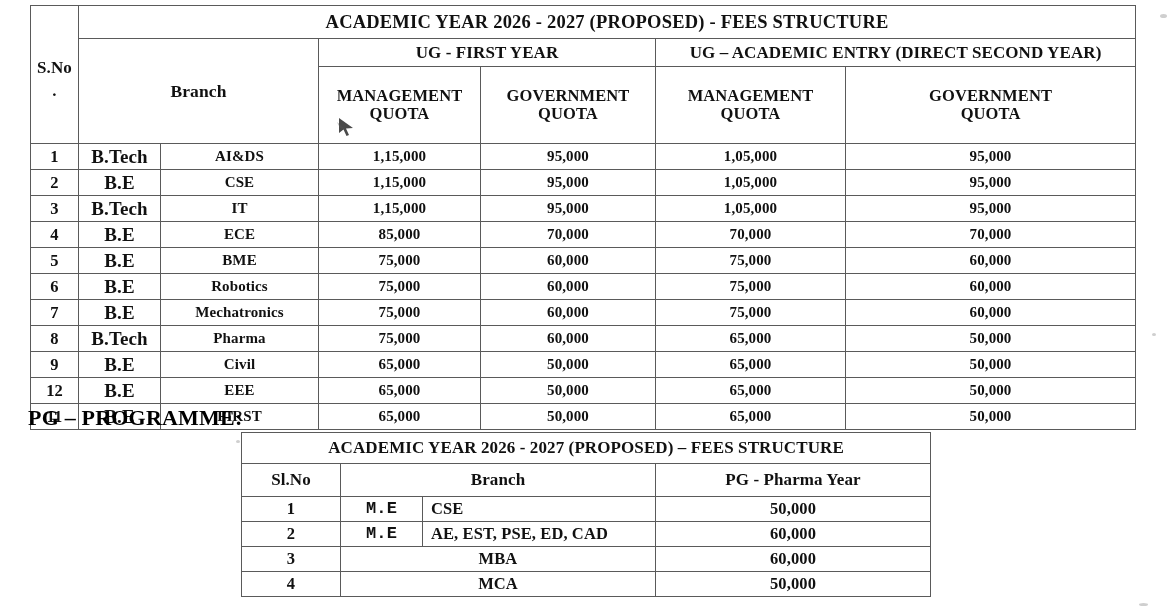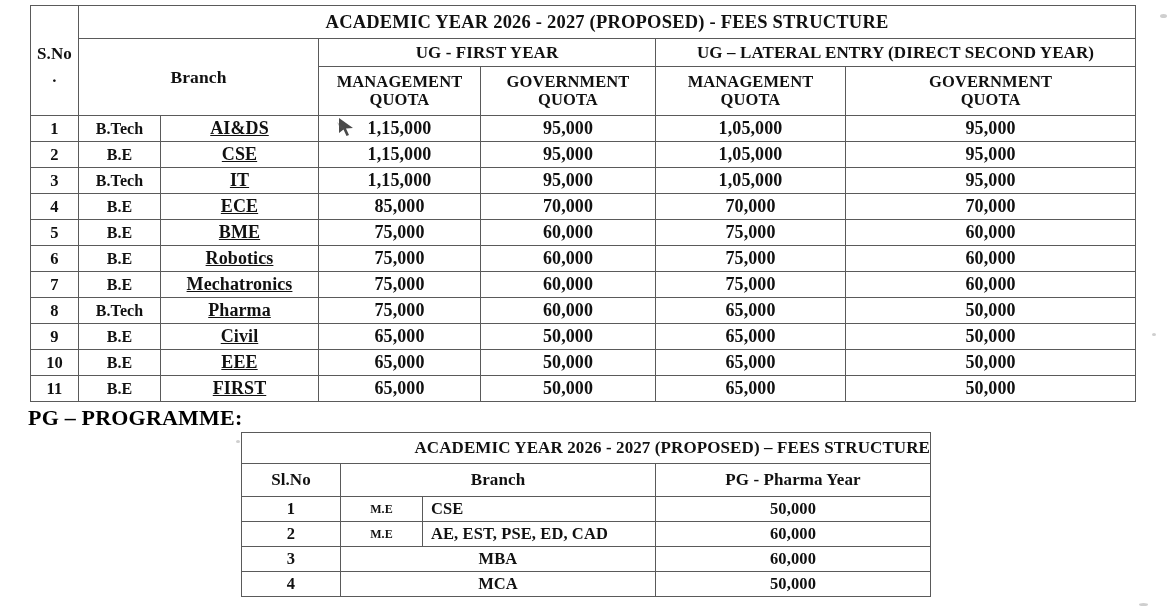--- a/index.html
+++ b/index.html
@@ -63,21 +63,21 @@
   }
   #ug-table .group-cell {
     font-size: 17px;
     height: 27px;
     line-height: 27px;
   }
   #ug-table .sub-cell {
     font-size: 16.5px;
     line-height: 1.12;
     height: 46px;
-    padding: 1px 2px;
+    padding: 15px 2px;
   }
   #ug-table .sno-head {
     font-size: 17px;
     line-height: 1.9;
     width: 48px;
     text-align: center;
   }
   #ug-table .sno-head .dot {
     display: block;
     font-size: 17px;
@@ -85,23 +85,23 @@
   }
   #ug-table .branch-head {
     font-size: 17.5px;
   }
   #ug-table td.data {
     font-size: 17px;
     height: 25px;
     line-height: 25px;
   }
   #ug-table td.data.sno { font-size: 16.5px; }
-  #ug-table td.data.deg { font-size: 16px; }
-  #ug-table td.data.brn { font-size: 18px; text-decoration: underline; }
-  #ug-table td.data.amt { font-size: 18px; text-align: center; }
+  #ug-table td.data.deg { font-size: 19px; }
+  #ug-table td.data.brn { font-size: 15px; }
+  #ug-table td.data.amt { font-size: 15px; text-align: center; }
 
   
   #ug-table col.c-sno  { width: 48px;  }
   #ug-table col.c-deg  { width: 82px;  }
   #ug-table col.c-brn  { width: 158px; }
   #ug-table col.c-mq1  { width: 162px; }
   #ug-table col.c-gq1  { width: 175px; }
   #ug-table col.c-mq2  { width: 190px; }
   #ug-table col.c-gq2  { width: 290px; }
 
@@ -119,35 +119,35 @@
   #pg-table-wrap {
     position: absolute;
     left: 241px;
     top: 432px;
     width: 689px;
   }
   #pg-table .title-cell {
     font-size: 17px;
     height: 30px;
     line-height: 30px;
-    text-align: right;
   }
   #pg-table .head-cell {
     font-size: 17px;
     height: 32px;
     line-height: 32px;
     margin-top: 10px;
   }
   #pg-table td.data {
     font-size: 16.5px;
     height: 24px;
     line-height: 24px;
   }
   #pg-table td.deg-cell {
-    font-size: 12px;
+    font-size: 17px;
+    font-family: Liberation Mono, monospace;
   }
   #pg-table td.spec-cell {
     text-align: left;
     padding-left: 8px;
     font-size: 16.5px;
   }
   #pg-table col.c-slno { width: 99px;  }
   #pg-table col.c-deg  { width: 82px;  }
   #pg-table col.c-brn  { width: 233px; }
   #pg-table col.c-fee  { width: 275px; }
@@ -180,21 +180,21 @@
       <tr>
         <td rowspan="3" class="sno-head">
           <span>S.No</span>
           <span class="dot">.</span>
         </td>
         <td colspan="6" class="title-cell">ACADEMIC YEAR 2026 - 2027 (PROPOSED) -  FEES STRUCTURE</td>
       </tr>
       <tr>
         <td colspan="2" rowspan="2" class="branch-head">Branch</td>
         <td colspan="2" class="group-cell">UG - FIRST YEAR</td>
-        <td colspan="2" class="group-cell">UG – LATERAL ENTRY (DIRECT SECOND YEAR)</td>
+        <td colspan="2" class="group-cell">UG – ACADEMIC ENTRY (DIRECT SECOND YEAR)</td>
       </tr>
       <tr>
         <td class="sub-cell">MANAGEMENT<br>QUOTA</td>
         <td class="sub-cell">GOVERNMENT<br>QUOTA</td>
         <td class="sub-cell">MANAGEMENT<br>QUOTA</td>
         <td class="sub-cell">GOVERNMENT<br>QUOTA</td>
       </tr>
     </thead>
     <tbody id="ug-body">
         <tr>
@@ -272,21 +272,21 @@
         <tr>
           <td class="data sno">9</td>
           <td class="data deg">B.E</td>
           <td class="data brn">Civil</td>
           <td class="data amt">65,000</td>
           <td class="data amt">50,000</td>
           <td class="data amt">65,000</td>
           <td class="data amt">50,000</td>
         </tr>
         <tr>
-          <td class="data sno">10</td>
+          <td class="data sno">12</td>
           <td class="data deg">B.E</td>
           <td class="data brn">EEE</td>
           <td class="data amt">65,000</td>
           <td class="data amt">50,000</td>
           <td class="data amt">65,000</td>
           <td class="data amt">50,000</td>
         </tr>
         <tr>
           <td class="data sno">11</td>
           <td class="data deg">B.E</td>

